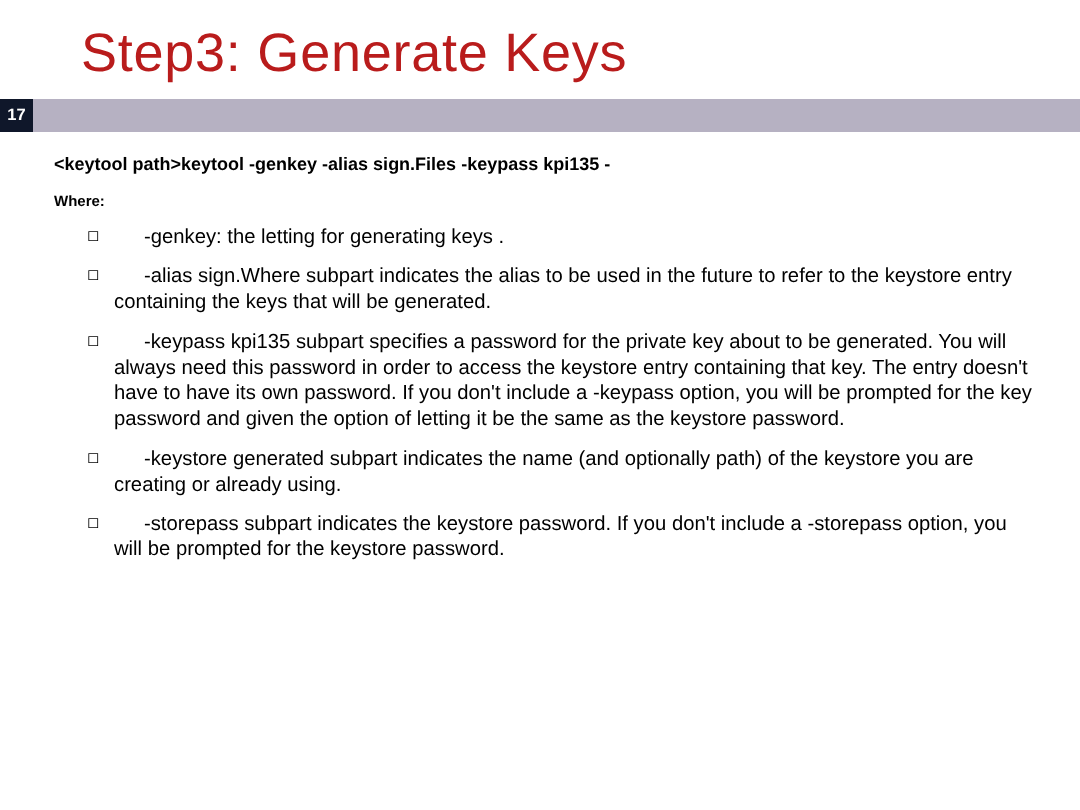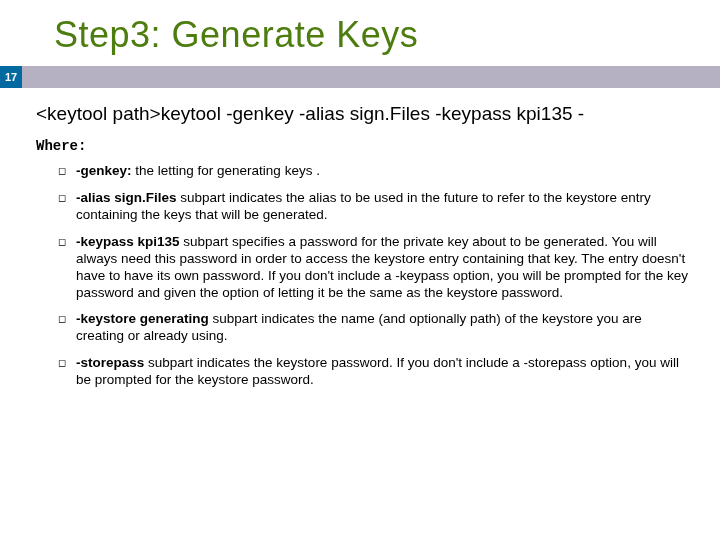--- a/index.html
+++ b/index.html
@@ -13,85 +13,84 @@
   }
   .slide {
     width: 100%;
     height: 100%;
     display: flex;
     flex-direction: column;
   }
   .title {
     font-size: 36px;
     font-weight: 400;
-    color: #4d7c0f;
+    color: #b91c1c;
     padding: 14px 0 10px 54px;
     letter-spacing: 0.5px;
   }
   .bar-row {
     display: flex;
     align-items: stretch;
     height: 22px;
     width: 100%;
   }
   .page-num {
-    background: #0369a1;
+    background: #0f172a;
     color: #fff;
     font-size: 11px;
     font-weight: bold;
     display: flex;
     align-items: center;
     justify-content: center;
     width: 22px;
     flex: 0 0 22px;
   }
   .side-bar {
     background: #b6b1c2;
     flex: 1;
   }
   .content {
     padding: 14px 28px 0 36px;
     font-size: 13px;
     line-height: 1.25;
   }
   .command {
-    font-weight: normal;
-    font-size: 19px;
+    font-weight: bold;
+    font-size: 12px;
     padding-bottom: 8px;
   }
   .command .indent {
     display: block;
     padding-left: 36px;
   }
   .where {
     font-weight: bold;
-    font-size: 14px;
+    font-size: 10px;
     padding: 4px 0 8px 0;
-    font-family: Liberation Mono, monospace;
   }
   .bullet-list {
     padding-left: 22px;
   }
   .bullet {
     display: flex;
     align-items: flex-start;
     margin-bottom: 10px;
   }
   .bullet-marker {
     flex: 0 0 18px;
     font-size: 10px;
     line-height: 16px;
     text-align: left;
   }
   .bullet-text {
     flex: 1;
     font-size: 13.5px;
     line-height: 1.25;
   }
-  .bullet-text b { font-weight: bold; }
+  .bullet-text b { font-weight: normal; margin-left: 20px; }
 </style>
 </head>
 <body>
 
 <div class="slide">
 
   <div class="title">Step3: Generate Keys</div>
 
   <div class="bar-row">
     <div class="page-num">17</div>
@@ -111,35 +110,35 @@
       <div class="bullet">
         <div class="bullet-marker">◻</div>
         <div class="bullet-text">
           <b>-genkey:</b><span> the letting for generating keys .</span>
         </div>
       </div>
 
       <div class="bullet">
         <div class="bullet-marker">◻</div>
         <div class="bullet-text">
-          <b>-alias sign.Files</b><span> subpart indicates the alias to be used in the future to refer to the keystore entry containing the keys that will be generated.</span>
+          <b>-alias sign.Where</b><span> subpart indicates the alias to be used in the future to refer to the keystore entry containing the keys that will be generated.</span>
         </div>
       </div>
 
       <div class="bullet">
         <div class="bullet-marker">◻</div>
         <div class="bullet-text">
           <b>-keypass kpi135</b><span> subpart specifies a password for the private key about to be generated. You will always need this password in order to access the keystore entry containing that key. The entry doesn't have to have its own password. If you don't include a -keypass option, you will be prompted for the key password and given the option of letting it be the same as the keystore password.</span>
         </div>
       </div>
 
       <div class="bullet">
         <div class="bullet-marker">◻</div>
         <div class="bullet-text">
-          <b>-keystore generating</b><span> subpart indicates the name (and optionally path) of the keystore you are creating or already using.</span>
+          <b>-keystore generated</b><span> subpart indicates the name (and optionally path) of the keystore you are creating or already using.</span>
         </div>
       </div>
 
       <div class="bullet">
         <div class="bullet-marker">◻</div>
         <div class="bullet-text">
           <b>-storepass</b><span> subpart indicates the keystore password. If you don't include a -storepass option, you will be prompted for the keystore password.</span>
         </div>
       </div>
 

